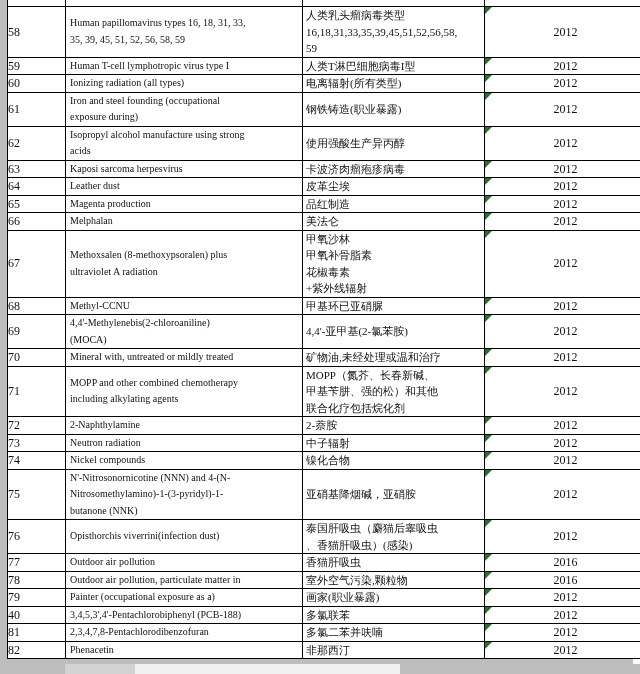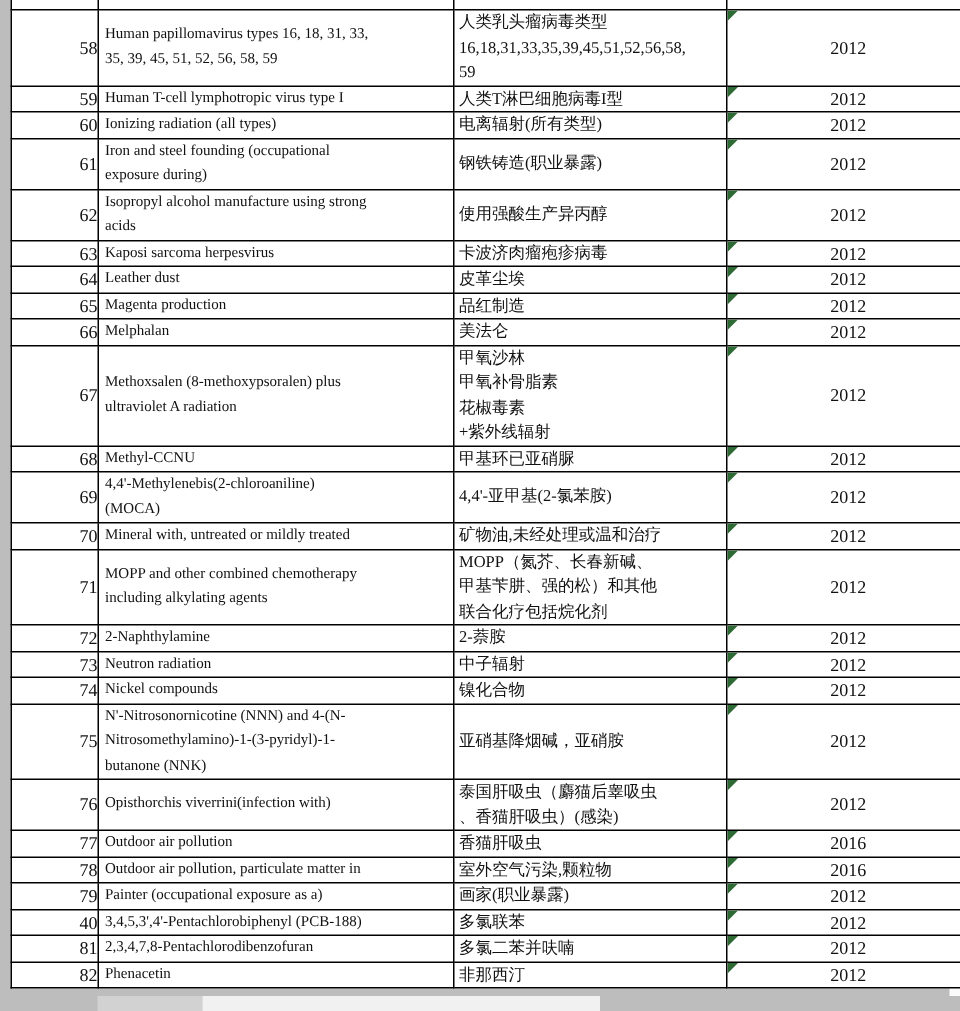--- a/index.html
+++ b/index.html
@@ -25,21 +25,21 @@
   }
   td{
     border:1px solid #000;
     vertical-align:middle;
     color:#111;
     font-size:12px;
     line-height:16.5px;
     padding:0;
     overflow:hidden;
   }
-  td.no{text-align:right;width:57px;}
+  td.no{text-align:left;width:57px;}
   td.en{width:230px;padding:0 2px 0 4px;white-space:pre-line;font-size:10px;}
   td.zh{width:177px;padding:0 1px 0 3px;white-space:pre-line;font-size:11px;}
   td.year{width:161px;text-align:center;position:relative;}
   tr.partial td{height:6px;border-top:none;}
   .flag{
     position:absolute;left:0;top:0;
     width:0;height:0;
     border-top:7px solid #2e6b34;
     border-right:7px solid transparent;
   }
@@ -188,21 +188,21 @@
           <tr>
             <td class="no">75</td>
             <td class="en">N'-Nitrosonornicotine (NNN) and 4-(N-
 Nitrosomethylamino)-1-(3-pyridyl)-1-
 butanone (NNK)</td>
             <td class="zh">亚硝基降烟碱，亚硝胺</td>
             <td class="year"><span class="flag" style="border-top-color: rgb(46, 107, 52);"></span><span>2012</span></td>
           </tr>
           <tr>
             <td class="no">76</td>
-            <td class="en">Opisthorchis viverrini(infection with)</td>
+            <td class="en">Opisthorchis viverrini(infection dust)</td>
             <td class="zh">泰国肝吸虫（麝猫后睾吸虫
 、香猫肝吸虫）(感染)</td>
             <td class="year"><span class="flag" style="border-top-color: rgb(46, 107, 52);"></span><span>2012</span></td>
           </tr>
           <tr>
             <td class="no">77</td>
             <td class="en">Outdoor air pollution</td>
             <td class="zh">香猫肝吸虫</td>
             <td class="year"><span class="flag" style="border-top-color: rgb(46, 107, 52);"></span><span>2016</span></td>
           </tr>

